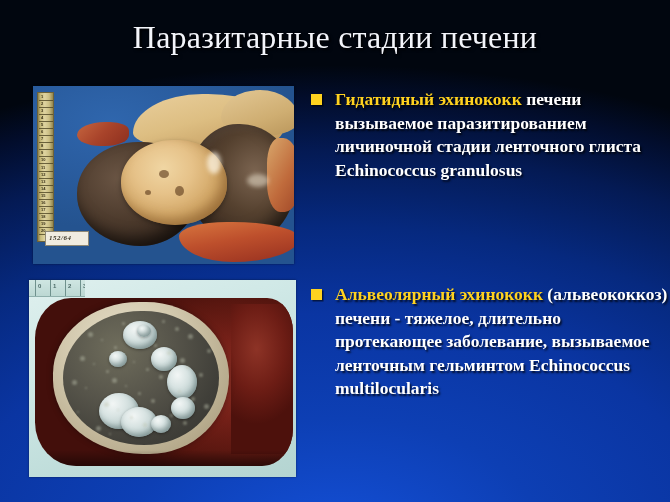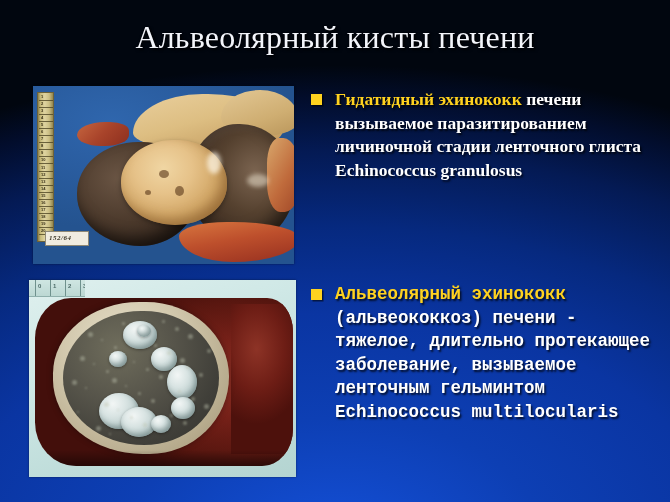--- a/index.html
+++ b/index.html
@@ -308,21 +308,21 @@
     background: linear-gradient(180deg, rgba(0,0,0,0) 0%, rgba(0,0,0,0.45) 100%);
   }
 
   
   .bullet {
     position: absolute;
     display: flex;
     align-items: flex-start;
   }
   .bullet-1 { left: 311px; top: 88px;  width: 358px; }
-  .bullet-2 { left: 311px; top: 283px; width: 358px; font-family: Liberation Mono, monospace; }
+  .bullet-2 { left: 311px; top: 283px; width: 358px; }
 
   .bullet-marker {
     flex: 0 0 auto;
     width: 11px;
     height: 11px;
     margin-top: 6px;
     margin-right: 13px;
     background: #ffd21f;
     box-shadow: 1.5px 1.5px 0 rgba(0,0,0,0.55);
   }
@@ -337,21 +337,21 @@
   .hl {
     color: #ffd21f;
     margin-top: 45px;
   }
 </style>
 </head>
 <body>
 
 <div class="slide">
 
-  <div class="title">Альвеолярный кисты печени</div>
+  <div class="title">Паразитарные стадии печени</div>
 
   <div class="photo photo-1">
     <div class="p1-bg"></div>
 
     <div class="p1-tape" id="tape1">
         <i style="top: 7px;"></i>
         <b style="top: 2px;">1</b>
         <i style="top: 14px;"></i>
         <b style="top: 9px;">2</b>
         <i style="top: 21px;"></i>

